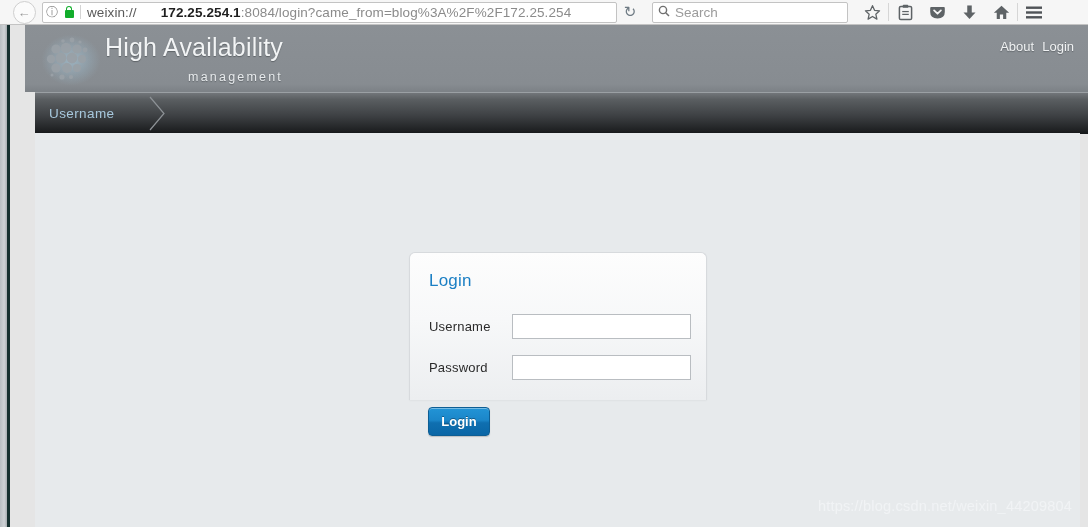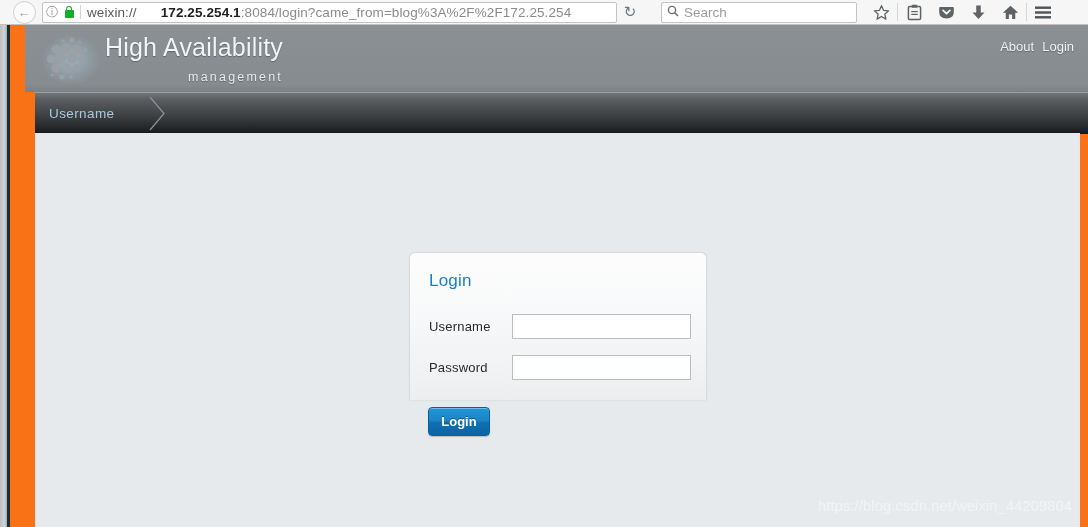--- a/index.html
+++ b/index.html
@@ -97,21 +97,21 @@
     width: 26px;
     flex: 0 0 auto;
     text-align: center;
     color: #6f7b84;
     font-size: 15px;
   }
   .searchbar {
     flex: 0 0 auto;
     width: 196px;
     height: 21px;
-    margin-left: 18px;
+    margin-left: 9px;
     background: #ffffff;
     border: 1px solid #c3c3c3;
     border-radius: 2px;
     display: flex; align-items: center;
     box-sizing: border-box;
   }
   .search-glass {
     width: 22px; text-align: center;
     color: #7d7d7d;
     font-size: 12px;
@@ -152,21 +152,21 @@
     left: 7px; top: 0;
     width: 3px; height: 502px;
     background: #16302f;
   }
 
   
   .page {
     position: absolute;
     left: 10px; top: 25px;
     width: 1078px; height: 502px;
-    background: #f97316;
+    background: #e5e5e5;
     overflow: hidden;
   }
 
   
   .site-header {
     position: absolute;
     left: 15px; top: 0;
     width: 1063px; height: 67px;
     background: linear-gradient(to bottom, #8b9095 0%, #878c91 88%, #7c8186 100%);
   }

